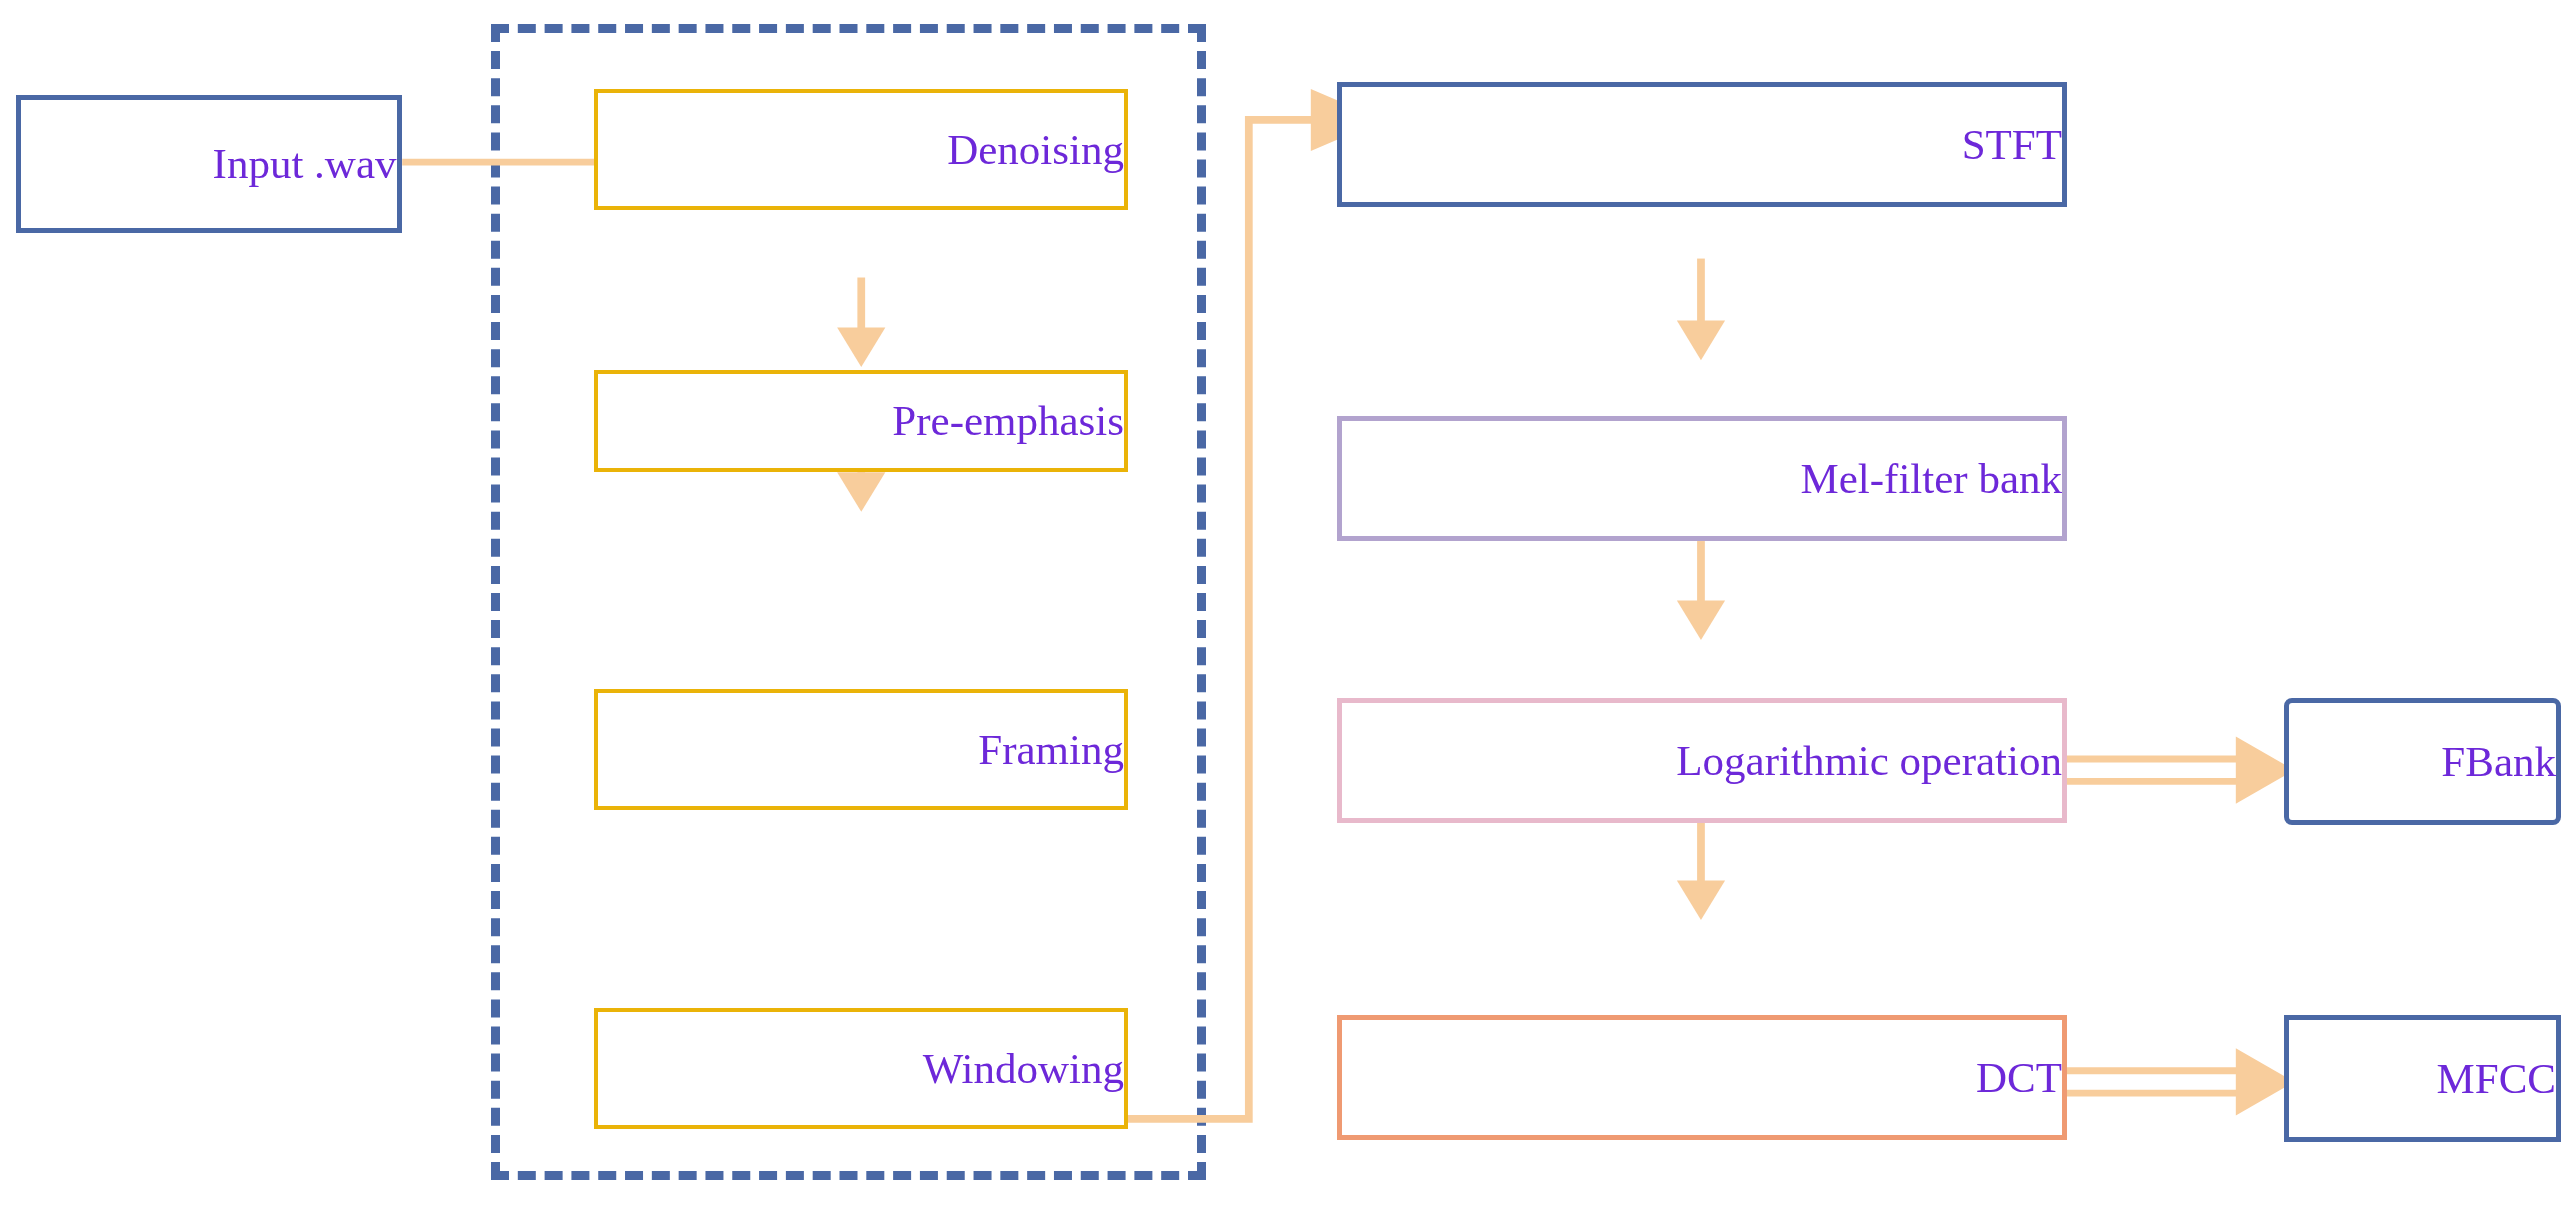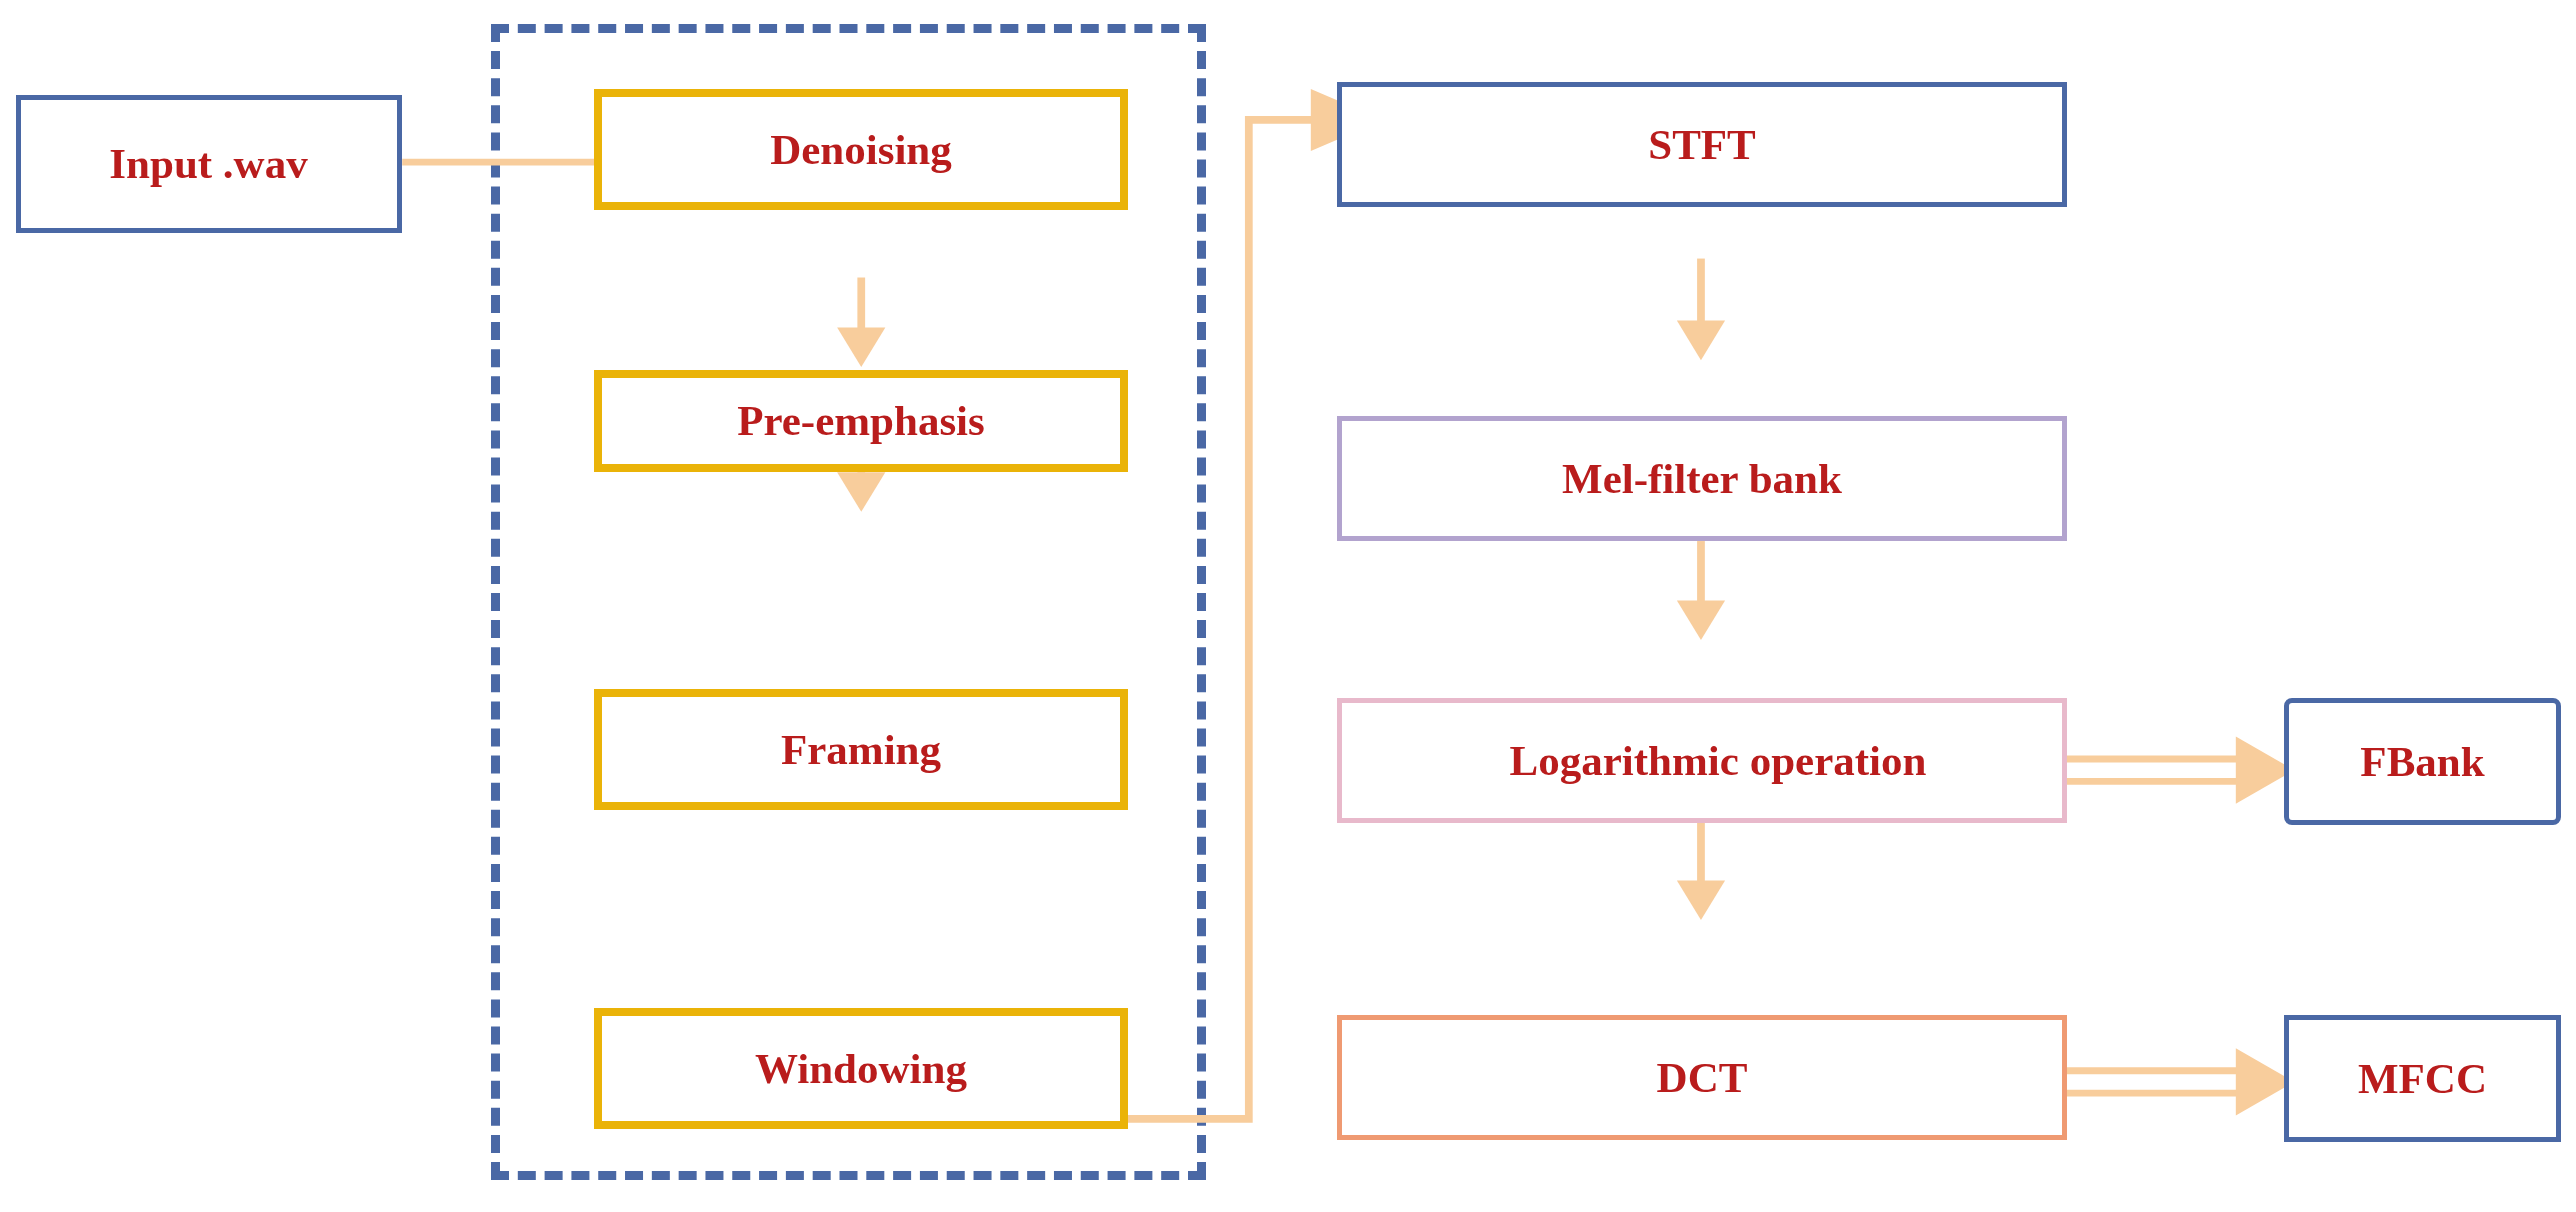--- a/index.html
+++ b/index.html
@@ -13,34 +13,33 @@
     height: 1213px;
     background: #ffffff;
     overflow: hidden;
     font-family: "Liberation Serif", "DejaVu Serif", serif;
   }
   .node {
     position: absolute;
     box-sizing: border-box;
     display: flex;
     align-items: center;
-    justify-content: center;
+    justify-content: flex-end;
     background: #ffffff;
-    color: #b91c1c;
+    color: #6d28d9;
     text-align: center;
     line-height: 1.1;
-    font-weight: bold;
   }
   .node span {
     display: block;
     white-space: nowrap;
   }
   
   .bd-blue   { border: 5.2px solid #4a68a5; }
-  .bd-black  { border: 8px solid #eab308; }
+  .bd-black  { border: 4px solid #eab308; }
   .bd-purple { border: 5.2px solid #b2a3ce; }
   .bd-pink   { border: 5.2px solid #e8b9cb; }
   .bd-orange { border: 5.2px solid #ef9a72; }
 
   .fs-big   { font-size: 43px; }
 
   
   .group-frame {
     position: absolute;
     box-sizing: border-box;

